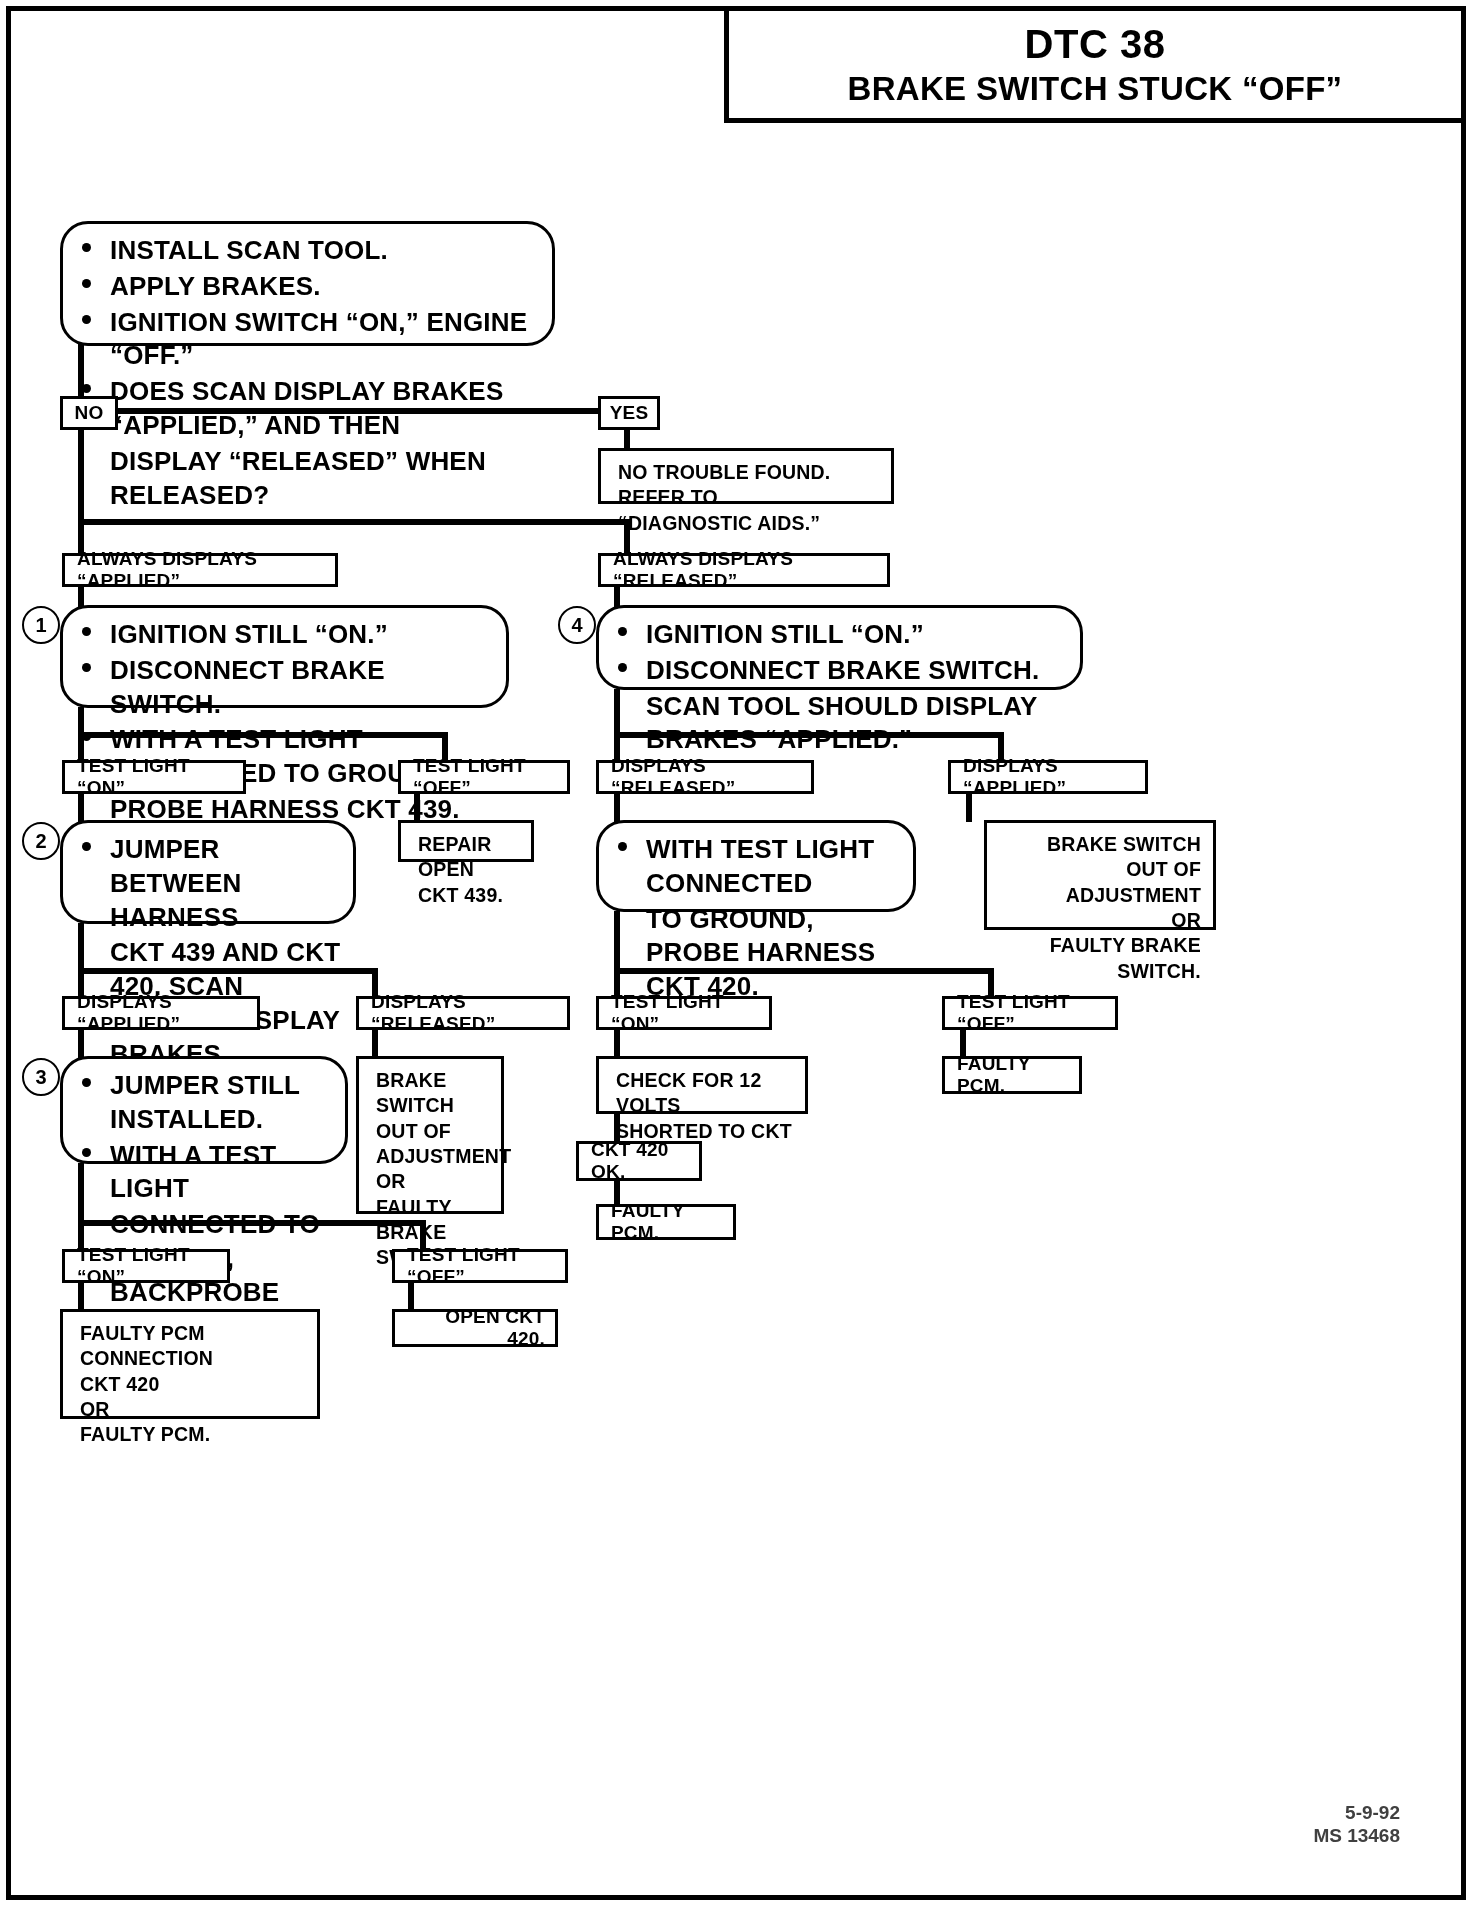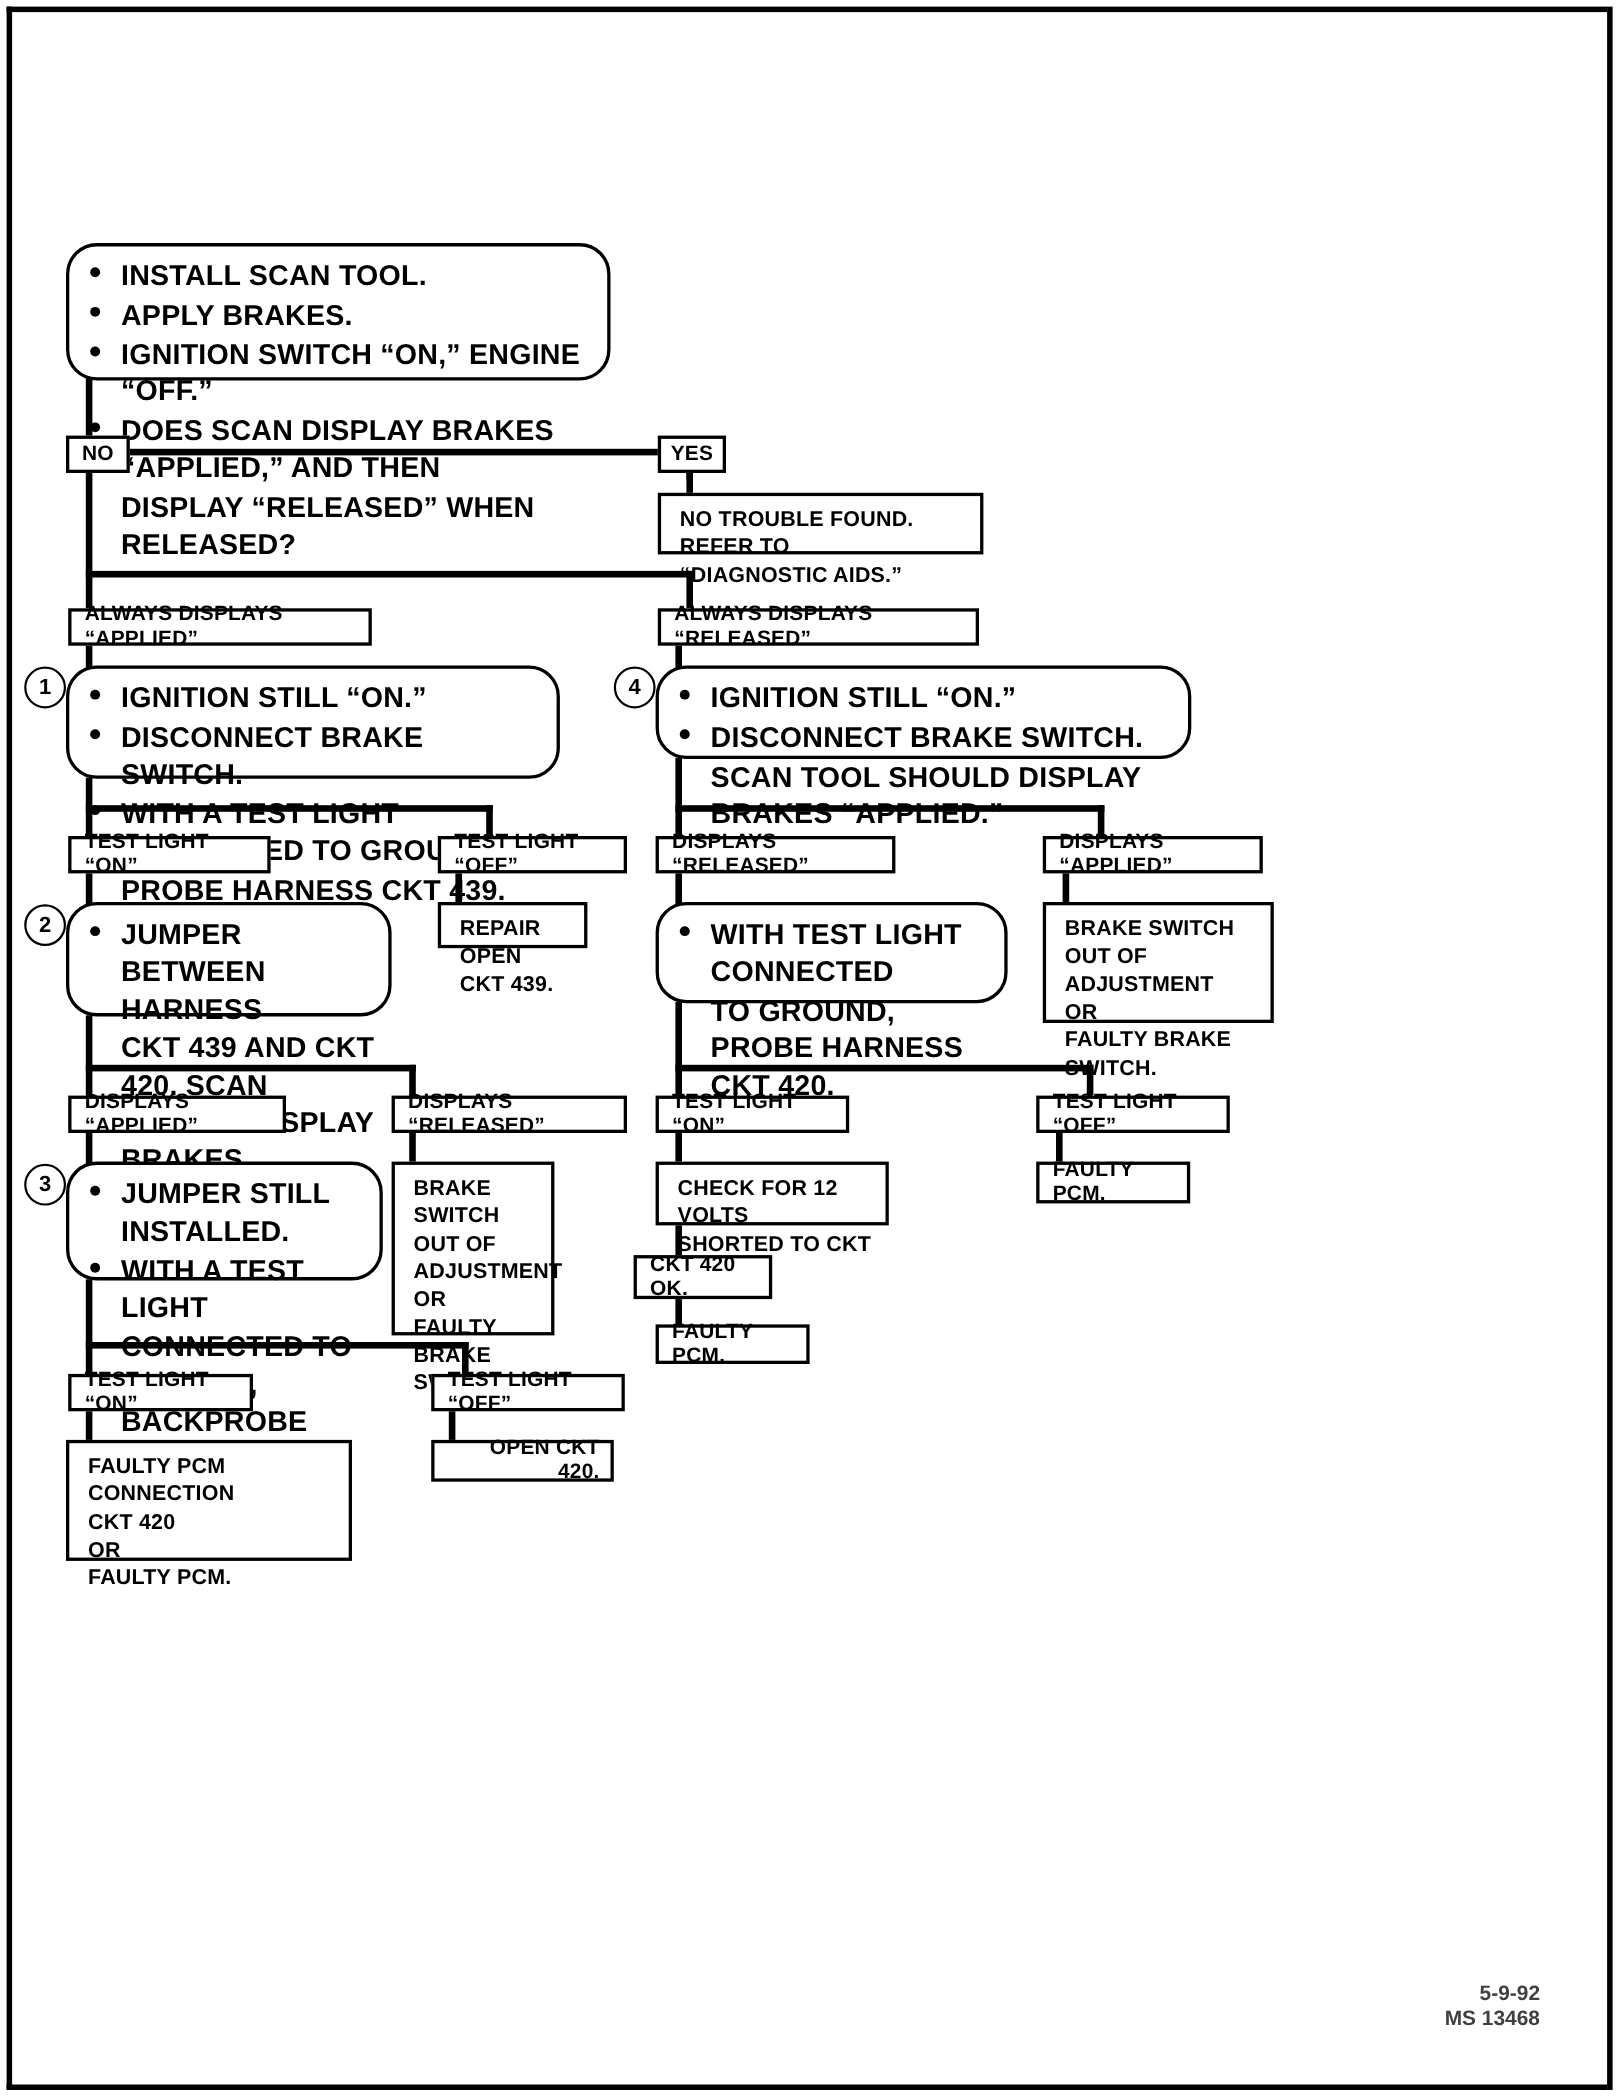--- a/index.html
+++ b/index.html
@@ -127,20 +127,24 @@
 </head>
 <body>
 
 <div id="page">
 
   <div class="frame-top"></div>
   <div class="frame-left"></div>
   <div class="frame-right"></div>
   <div class="frame-bottom"></div>
 
+  <div class="title-block">
+    <div class="title-main">DTC 38</div>
+    <div class="title-sub">BRAKE SWITCH STUCK “OFF”</div>
+  </div>
 
   <div class="box bullets" style="left:60px; top:221px; width:495px; height:125px;">
     <ul class="bl">
       <li>INSTALL SCAN TOOL.</li>
       <li>APPLY BRAKES.</li>
       <li>IGNITION SWITCH “ON,” ENGINE “OFF.”</li>
       <li>DOES SCAN DISPLAY BRAKES “APPLIED,” AND THEN</li>
     </ul>
     <div class="nb">DISPLAY “RELEASED” WHEN RELEASED?</div>
   </div>
@@ -243,21 +247,21 @@
   </div>
 
   <div class="box bullets" style="left:596px; top:820px; width:320px; height:92px;">
     <ul class="bl">
       <li>WITH TEST LIGHT CONNECTED</li>
     </ul>
     <div class="nb">TO GROUND, PROBE HARNESS</div>
     <div class="nb">CKT 420.</div>
   </div>
 
-  <div class="box text" style="left:948px; top:820px; width:210px; height:110px;">
+  <div class="box text" style="left:984px; top:820px; width:232px; height:110px;text-align:right;">
     <div>BRAKE SWITCH OUT OF</div>
     <div>ADJUSTMENT</div>
     <div>OR</div>
     <div>FAULTY BRAKE SWITCH.</div>
   </div>
 
   <div class="v" style="left:78px; top:923px; height:75px;"></div>
   <div class="h" style="left:78px; top:968px; width:300px;"></div>
   <div class="v" style="left:372px; top:968px; height:30px;"></div>
 

